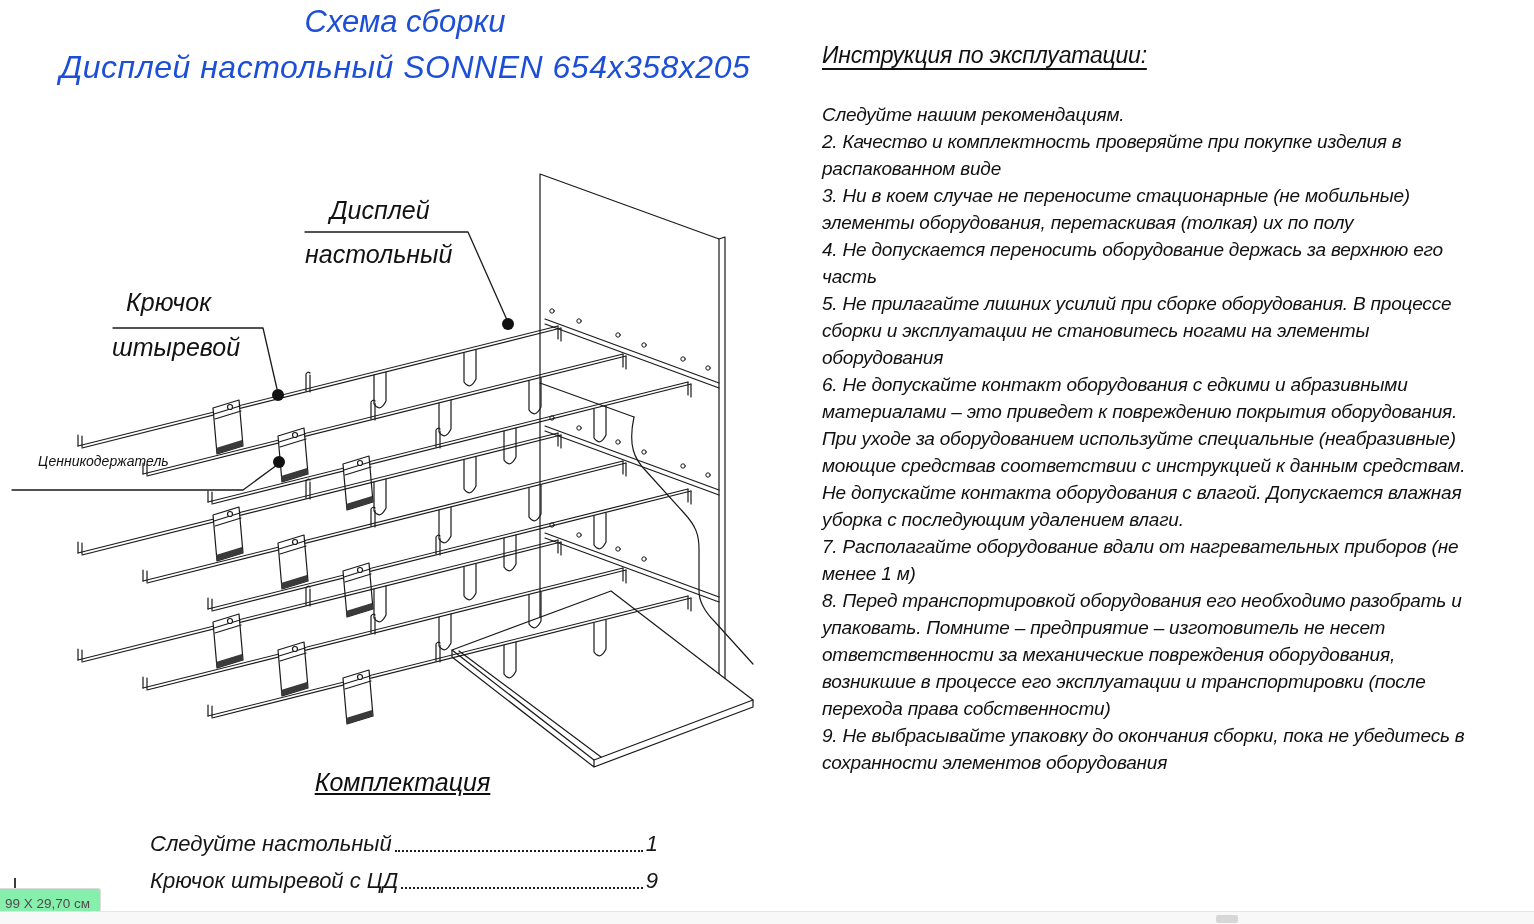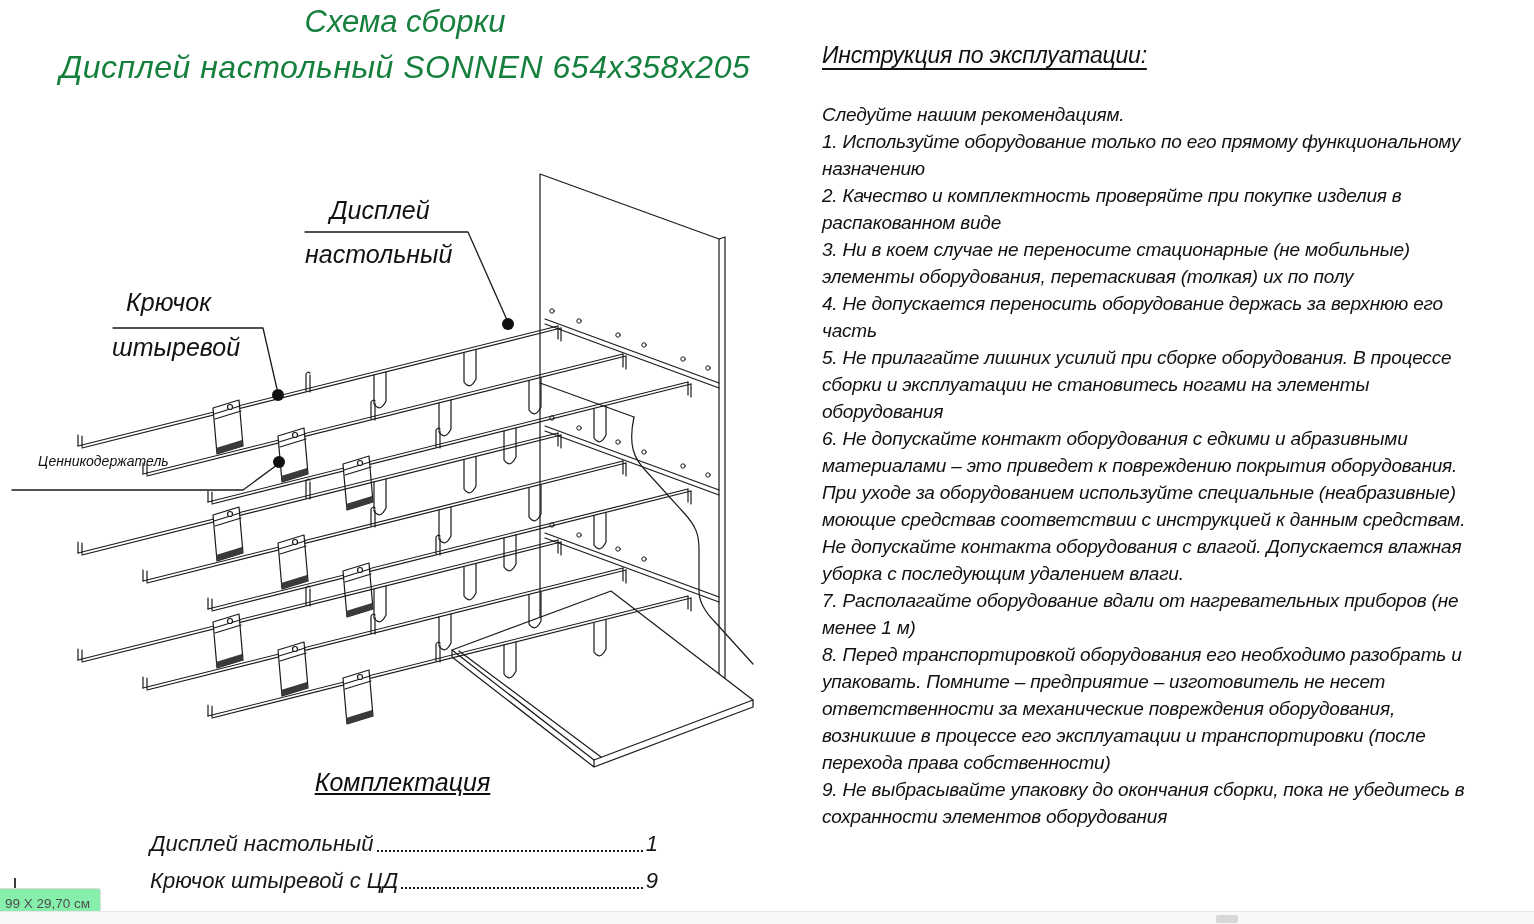--- a/index.html
+++ b/index.html
@@ -2,21 +2,21 @@
 <html><head>
 <meta charset="utf-8">
 <style>
   html,body{margin:0;padding:0;background:#fff;}
   .page{
     position:relative;width:1534px;height:924px;background:#ffffff;overflow:hidden;
     font-family:"Liberation Sans","DejaVu Sans",sans-serif;color:#161616;
   }
   
   .title-block{position:absolute;left:0;top:48;width:810px;text-align:center;
-    font-style:italic;color:#15803d;}
+    font-style:italic;color:#1d4ed8;}
   .title-line1{font-size:31px;line-height:44px;}
   .title-line2{font-size:32px;line-height:46px;letter-spacing:0.5px;}
   
   .dlabel{position:absolute;font-style:italic;color:#121212;white-space:nowrap;}
   .lb-display1{left:330px;top:196px;font-size:25px;}
   .lb-display2{left:305px;top:240px;font-size:25px;}
   .lb-hook1{left:126px;top:288px;font-size:25px;}
   .lb-hook2{left:112px;top:333px;font-size:25px;}
   .lb-price{left:38px;top:453px;font-size:14px;}
   
@@ -143,35 +143,34 @@
 
   <div class="dlabel lb-display1">Дисплей</div>
   <div class="dlabel lb-display2">настольный</div>
   <div class="dlabel lb-hook1">Крючок</div>
   <div class="dlabel lb-hook2">штыревой</div>
   <div class="dlabel lb-price">Ценникодержатель</div>
 
   <div class="kit-title">Комплектация</div>
   <div class="kit-list">
     <div class="kit-row">
-      <span class="kit-name">Дисплей настольный</span>
+      <span class="kit-name">Следуйте настольный</span>
       <span class="kit-leader"></span>
       <span class="kit-qty">1</span>
     </div>
     <div class="kit-row">
       <span class="kit-name">Крючок штыревой с ЦД</span>
       <span class="kit-leader"></span>
       <span class="kit-qty">9</span>
     </div>
   </div>
 
   <div class="instructions">
     <h2 class="instr-heading">Инструкция по эксплуатации:</h2>
     <p class="instr-follow">Следуйте нашим рекомендациям.</p>
-    <p class="instr-item">1. Используйте оборудование только по его прямому функциональному назначению</p>
     <p class="instr-item">2. Качество и комплектность проверяйте при покупке изделия в распакованном виде</p>
     <p class="instr-item">3. Ни в коем случае не переносите стационарные (не мобильные) элементы оборудования, перетаскивая (толкая) их по полу</p>
     <p class="instr-item">4. Не допускается переносить оборудование держась за верхнюю его часть</p>
     <p class="instr-item">5. Не прилагайте лишних усилий при сборке оборудования. В процессе сборки и эксплуатации не становитесь ногами на элементы оборудования</p>
     <p class="instr-item">6. Не допускайте контакт оборудования с едкими и абразивными материалами – это приведет к повреждению покрытия оборудования. При уходе за оборудованием  используйте специальные (неабразивные) моющие средствав соответствии с инструкцией к данным средствам. Не допускайте контакта оборудования с влагой. Допускается влажная уборка с последующим удалением влаги.</p>
     <p class="instr-item">7. Располагайте оборудование вдали от нагревательных приборов (не менее 1 м)</p>
     <p class="instr-item">8. Перед транспортировкой оборудования его необходимо разобрать и упаковать. Помните – предприятие – изготовитель не несет ответственности за механические повреждения оборудования, возникшие в процессе его эксплуатации и транспортировки (после перехода права собственности)</p>
     <p class="instr-item">9. Не выбрасывайте упаковку до окончания сборки, пока не убедитесь в сохранности элементов оборудования</p>
 
   </div>

